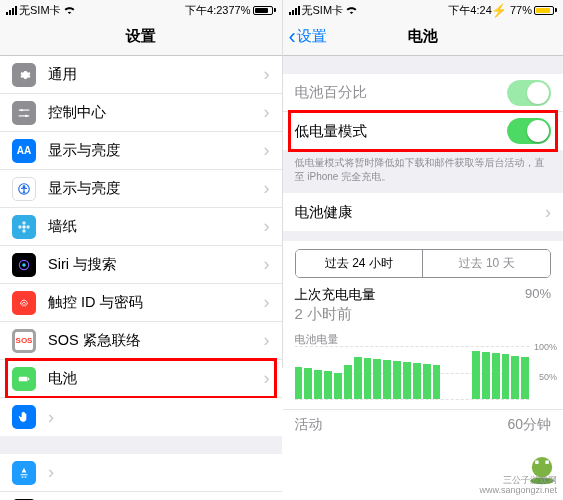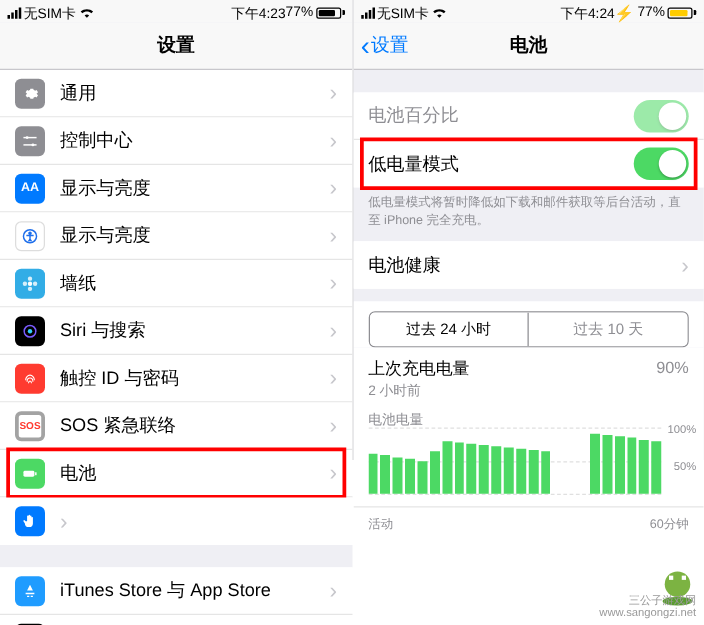--- a/index.html
+++ b/index.html
@@ -70,34 +70,34 @@
     display:flex; border:1px solid #8e8e93; border-radius:5px; overflow:hidden;
     font-size:12px;
   }
   .seg div { flex:1; text-align:center; padding:5px 0; color:#8e8e93; }
   .seg div.active { background:#fff; color:#000; font-weight:500; }
   .seg div:not(.active){ background:#fff; }
   .seg div:first-child { border-right:1px solid #8e8e93; }
   .seg div.active { position:relative; }
   .section { background:#fff; padding:8px 12px 4px; }
   .sec-title { font-size:13.5px; }
-  .sec-sub { font-size:11px; color:#8e8e93; margin-top:1px; }
+  .sec-sub { font-size:15px; color:#8e8e93; margin-top:1px; }
   .sec-right { float:right; font-size:13px; color:#8e8e93; }
   .chart-area {
     background:#fff; padding:4px 12px 8px; position:relative; height:82px;
     border-bottom:1px solid #e5e5e5;
   }
   .chart-label { font-size:11px; color:#8e8e93; }
   .chart-grid { position:absolute; left:12px; right:34px; top:18px; bottom:10px; }
   .gridline { position:absolute; left:0; right:0; border-top:1px dashed #e0e0e0; }
   .y-label { position:absolute; right:6px; font-size:9px; color:#8e8e93; }
   .bars { position:absolute; left:12px; right:34px; bottom:10px; top:18px; display:flex; align-items:flex-end; gap:2px; }
   .bar { flex:1; background:#4cd964; }
   .bar.empty { background:transparent; }
-  .activity-row { background:#fff; padding:6px 12px 4px; display:flex; justify-content:space-between; font-size:10px; color:#8e8e93; }
+  .activity-row { background:#fff; padding:6px 12px 4px; display:flex; justify-content:space-between; font-size:14px; color:#8e8e93; }
   .watermark { position:absolute; right:6px; bottom:4px; font-size:9px; color:#999; text-align:right; line-height:1.1; z-index:5; }
   .wm-badge {
     position:absolute; right:4px; bottom:14px; width:34px; height:34px; z-index:5;
   }
   
   .bg-gray{background:#8e8e93}.bg-touch{background:#fff;border:1px solid #ddd;color:#1f6feb}
   .bg-cyan{background:#32ade6}.bg-black{background:#000}.bg-red{background:#ff3b30}.bg-white{background:#fff;border:3px solid #a3a3a3;color:#ff3b30}
   .bg-green{background:#4cd964}.bg-bluePriv{background:#007aff}.bg-blueStore{background:#1f9cff}.bg-dark{background:#000}
   .bg-aa{background:#007aff}
 </style>
@@ -228,21 +228,20 @@
     </div>
   </div>
   <div class="group-gap"></div>
   <div class="list">
     <div class="row">
       <div class="icon bg-blueStore">
           <svg width="14" height="14" viewBox="0 0 24 24" fill="#fff">
             <path d="M12 3l4 8h-8l4-8zM6 14h12v2H6zM8 18h3v2H8zM13 18h3v2h-3z"></path>
           </svg>
         </div>
-      <div class="label">iTunes Store 与 App Store</div>
       <div class="chevron">›</div>
     </div>
     <div class="row">
       <div class="icon bg-dark"></div>
 
     </div>
   </div>
 </div>
 
 <div class="shot shot-right">

